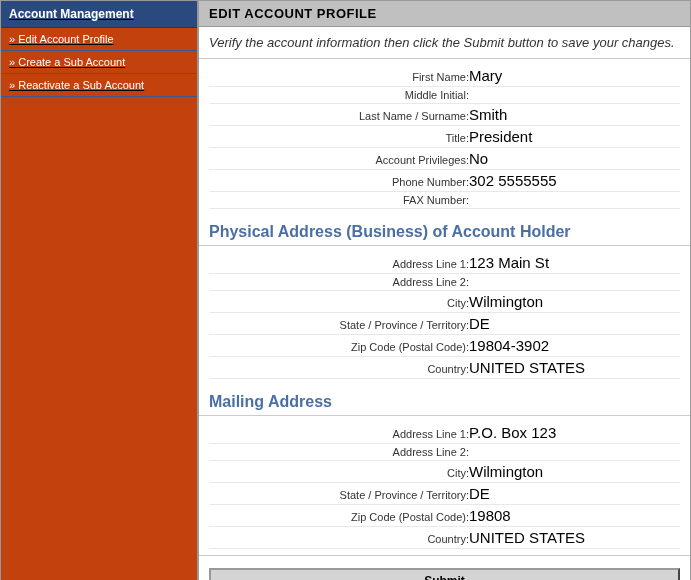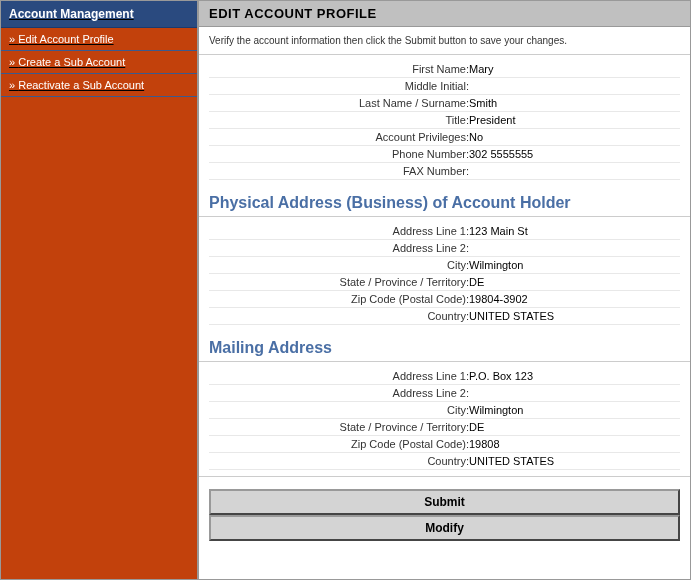--- a/index.html
+++ b/index.html
@@ -34,21 +34,22 @@
     .main-header {
       background: #c0c0c0;
       padding: 5px 10px;
       font-weight: bold;
       font-size: 13px;
       border-bottom: 1px solid #999;
       letter-spacing: 0.5px;
     }
 
     .intro-text {
-      font-size: 10px;
+      font-style: italic;
+      font-size: 13px;
       padding: 8px 10px;
       border-bottom: 1px solid #ccc;
       color: #333;
     }
 
     .form-section { padding: 6px 10px; }
 
     .field-row {
       display: flex;
       align-items: baseline;
@@ -57,21 +58,21 @@
     }
     .field-label {
       width: 260px;
       color: #333;
       font-size: 11px;
       flex-shrink: 0;
       text-align: right;
     }
     .field-value {
       color: #000;
-      font-size: 11px;
+      font-size: 15px;
     }
 
     .section-heading {
       color: #4a6fa5;
       font-size: 16px;
       font-weight: bold;
       padding: 8px 10px 4px 10px;
       border-bottom: 1px solid #ccc;
     }
 

